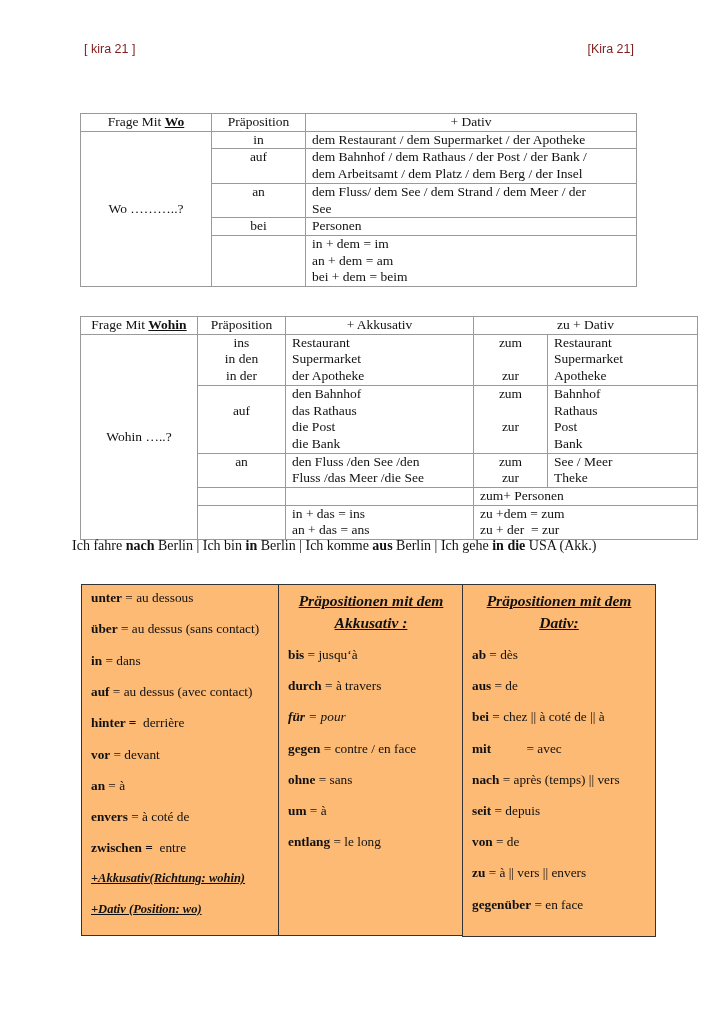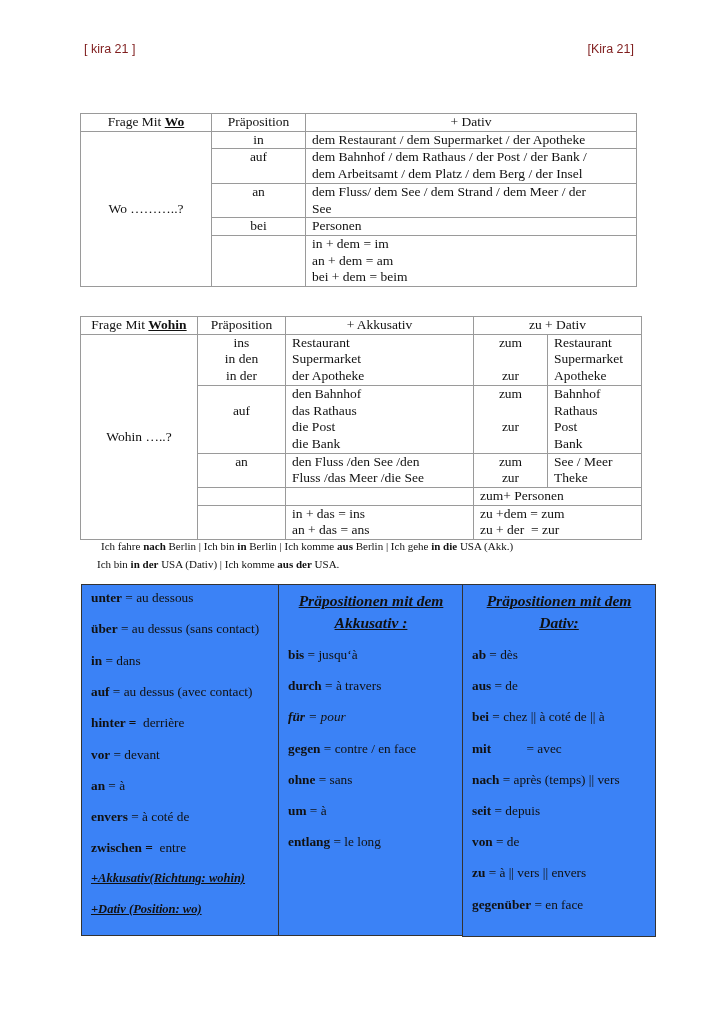--- a/index.html
+++ b/index.html
@@ -11,28 +11,28 @@
   .hdr.right { right: 86px; }
 
   table.grid { position: absolute; border-collapse: collapse; font-size: 13.5px; line-height: 16.7px; }
   table.grid td { border: 1px solid #9a9a9a; padding: 0 6px; vertical-align: top; }
   table.grid td.c { text-align: center; }
   table.grid td.mid { vertical-align: middle; text-align: center; }
   table.grid tr.head td { text-align: center; }
   .u { font-weight: bold; text-decoration: underline; }
 
   #wo { left: 80px; top: 113px; width: 557px; }
-  #wohin { left: 80px; top: 316px; width: 562px; }
-
-  .sentences { position: absolute; left: 97px; top: 537px; width: 570px;
-               font-size: 11px; line-height: 18px; }
+  #wohin { left: 80px; top: 316px; width: 618px; }
+
+  .sentences { position: absolute; left: 68px; top: 537px; width: 570px;
+               font-size: 14px; line-height: 18px; }
   .sentences .l1 { padding-left: 4px; }
   .sentences b { font-weight: bold; }
 
-  .box { position: absolute; top: 584px; border: 1.2px solid #333; background: #3b82f6; }
+  .box { position: absolute; top: 584px; border: 1.2px solid #333; background: #fdba74; }
   #box1 { left: 81px; width: 197px; height: 350px; }
   #box2 { left: 278px; width: 184px; height: 350px; border-left: 1.2px solid #333; }
   #box3 { left: 462px; width: 192px; height: 351px; }
   .box .item { position: absolute; left: 9px; font-size: 13.3px; white-space: nowrap; }
   .box .item b { font-weight: bold; }
   .box .title { position: absolute; left: 0; right: 0; text-align: center;
                 font-size: 15.5px; font-weight: bold; font-style: italic;
                 text-decoration: underline; line-height: 22px; }
   .box .note { position: absolute; left: 9px; font-size: 12.5px; font-weight: bold;
                font-style: italic; text-decoration: underline; white-space: nowrap; }
@@ -188,21 +188,20 @@
     <td colspan="2">
           <div>zu +dem = zum</div>
           <div style="white-space:pre">zu + der  = zur</div>
         </td>
   </tr>
 </tbody>
   </table>
 
 <div class="sentences">
   <div class="l1" id="sent-l1"><span>Ich fahre </span><b>nach</b><span> Berlin | Ich bin </span><b>in</b><span> Berlin | Ich komme </span><b>aus</b><span> Berlin | Ich gehe </span><b>in die</b><span> USA (Akk.)</span></div>
-  <div id="sent-l2"><span>Ich bin </span><b>in der</b><span> USA (Dativ) | Ich komme </span><b>aus der</b><span> USA.</span></div>
 </div>
 
 <div class="box" id="box1">
     <div class="item" style="top: 5px;"><b>unter</b><span style="white-space: pre;"> = au dessous</span></div>
     <div class="item" style="top: 36.3px;"><b>über</b><span style="white-space: pre;"> = au dessus (sans contact)</span></div>
     <div class="item" style="top: 67.6px;"><b>in</b><span style="white-space: pre;"> = dans</span></div>
     <div class="item" style="top: 98.9px;"><b>auf</b><span style="white-space: pre;"> = au dessus (avec contact)</span></div>
     <div class="item" style="top: 130.2px;"><b>hinter = </b><span style="white-space: pre;"> derrière</span></div>
     <div class="item" style="top: 161.5px;"><b>vor</b><span style="white-space: pre;"> = devant</span></div>
     <div class="item" style="top: 192.8px;"><b>an</b><span style="white-space: pre;"> = à</span></div>

